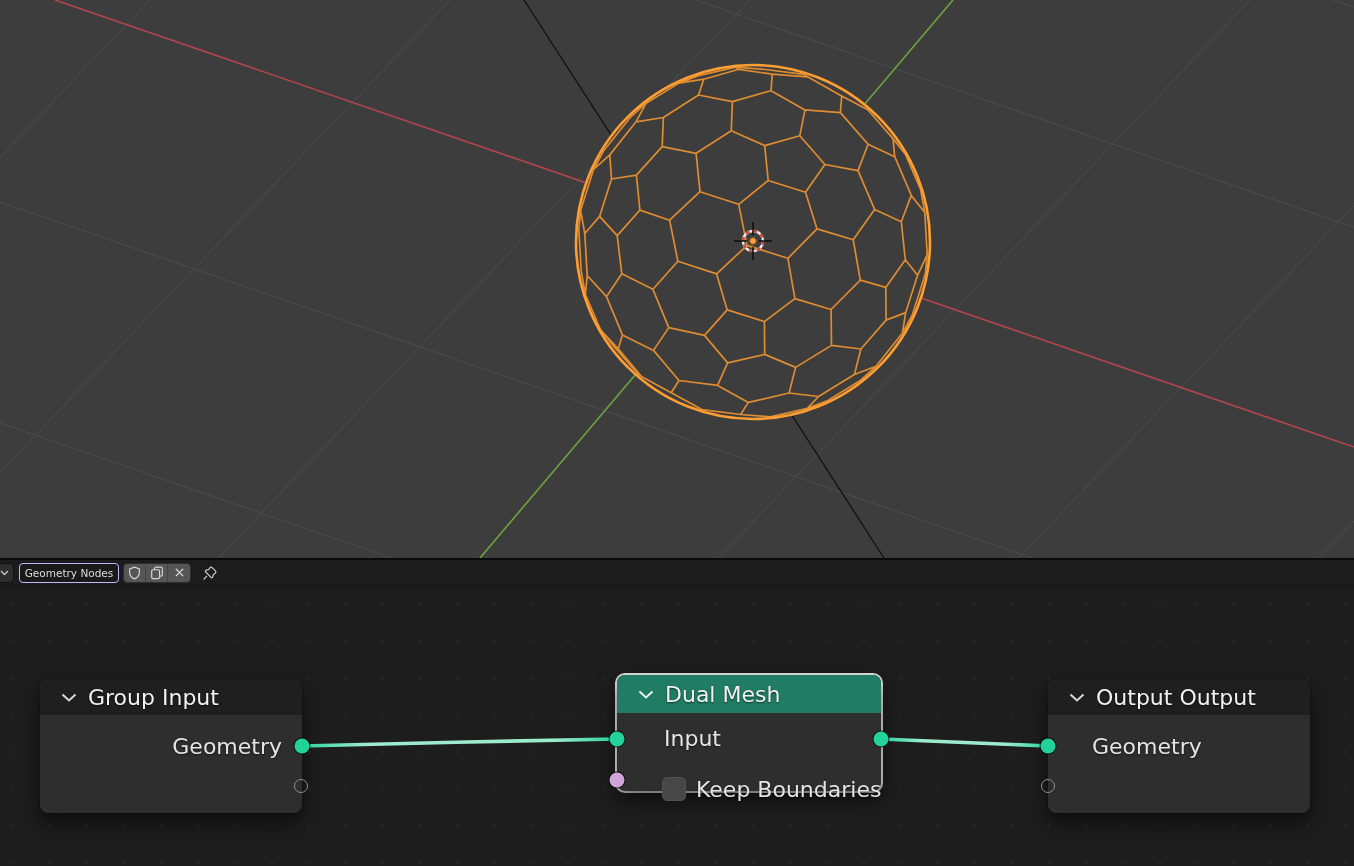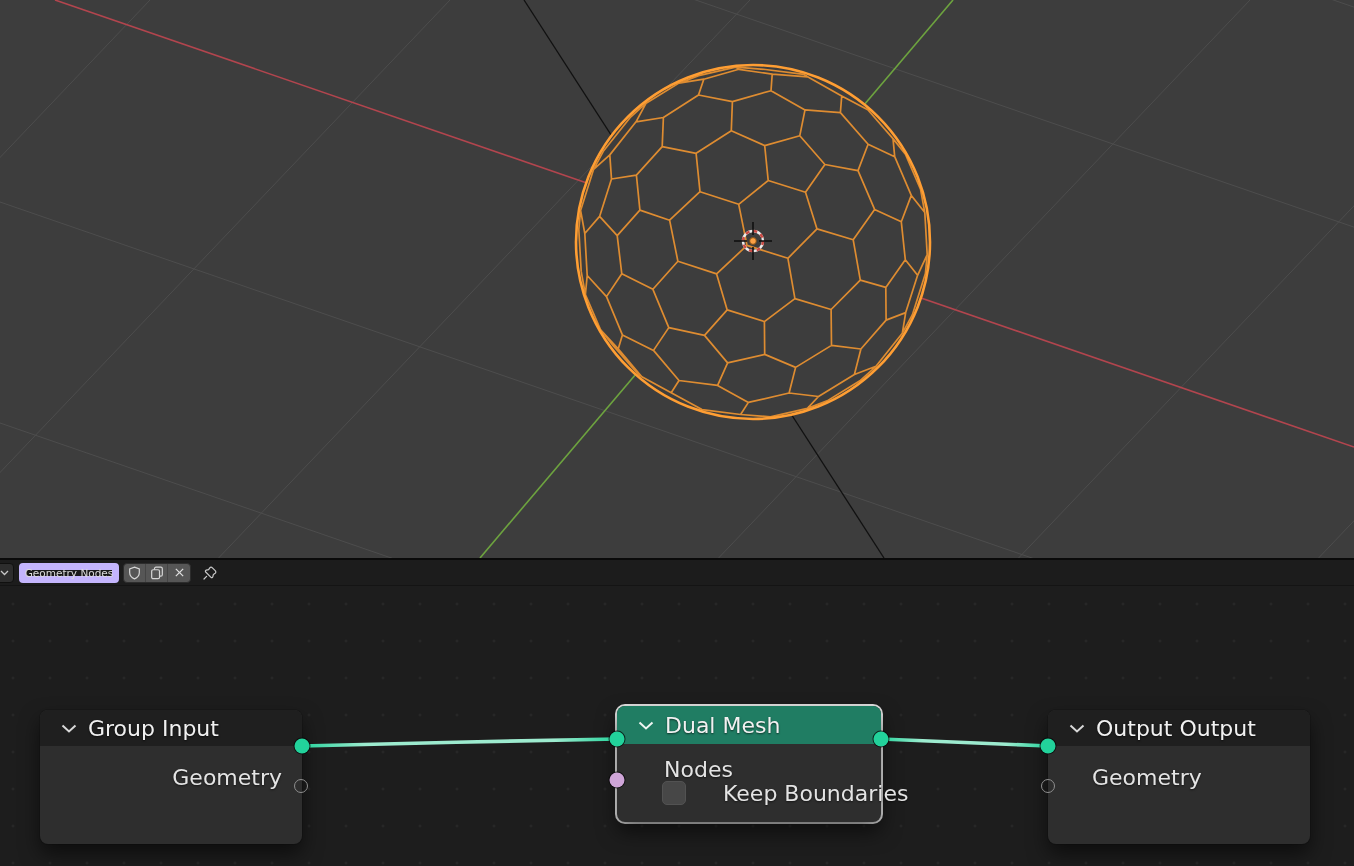--- a/index.html
+++ b/index.html
@@ -6,45 +6,45 @@
   *{box-sizing:border-box;font-family:"DejaVu Sans", sans-serif;}
   .stage{position:relative;width:1354px;height:866px;overflow:hidden;background:#1d1d1d;}
 
   
   #viewport{position:absolute;left:0;top:0;width:1354px;height:558px;display:block;}
 
   
   .ne{position:absolute;left:0;top:558px;width:1354px;height:308px;background:#1d1d1d;border-top:2px solid #0a0a0a;}
   .ne-header{position:relative;height:26px;width:100%;background:#1c1c1c;border-bottom:1px solid #141414;display:flex;align-items:center;}
   .browse-btn{position:relative;margin-left:-10px;width:24px;height:20px;background:#2d2d2d;border:1px solid #10100f;border-radius:4px;display:flex;align-items:center;justify-content:flex-end;padding-right:4px;}
-  .name-field{margin-left:5px;width:100px;height:20px;background:#191919;border:7px solid #c4b5fd;border-radius:4px;color:#dcdcdc;font-size:10.5px;display:flex;align-items:center;justify-content:center;white-space:nowrap;}
+  .name-field{margin-left:5px;width:100px;height:20px;background:#191919;border:1px solid #c4b5fd;border-radius:4px;color:#dcdcdc;font-size:10.5px;display:flex;align-items:center;justify-content:center;white-space:nowrap;}
   .btn-group{margin-left:4px;height:20px;display:flex;background:#565656;border-radius:4px;overflow:hidden;border:1px solid #2c2c2c;}
   .btn-group .ibtn{width:22px;height:100%;display:flex;align-items:center;justify-content:center;border-right:1px solid #454545;background:transparent;border-top:0;border-bottom:0;border-left:0;padding:0;cursor:default;}
   .btn-group .ibtn:last-child{border-right:0;}
   .pin-btn{margin-left:9px;width:20px;height:20px;display:flex;align-items:center;justify-content:center;background:transparent;border:0;padding:0;}
   .ne-canvas{position:absolute;left:0;top:28px;width:1354px;height:280px;
     background-color:#1d1d1d;
     background-image:radial-gradient(circle,#2a2a2a 1.1px,transparent 1.4px);
     background-size:37px 37px;background-position:-5.5px -2.5px;}
 
   
-  .node{position:absolute;background:#2e2e2e;border-radius:8px;box-shadow:0 10px 20px rgba(0,0,0,.55),0 0 0 1px #191919;margin-top:31px;}
+  .node{position:absolute;background:#2e2e2e;border-radius:8px;box-shadow:0 10px 20px rgba(0,0,0,.55),0 0 0 1px #191919;}
   .node.selected{box-shadow:0 10px 20px rgba(0,0,0,.55),0 0 0 2px #e2e2e2;}
   .node-header{display:flex;align-items:center;gap:11px;padding-left:21px;border-radius:8px 8px 0 0;background:#1f1f1f;color:#f1f1f1;font-size:22px;height:36px;}
   .node-header .title{white-space:nowrap;text-shadow:0 1px 2px rgba(0,0,0,.6);}
   .row{position:absolute;height:30px;display:flex;align-items:center;color:#e4e4e4;font-size:22px;white-space:nowrap;text-shadow:0 1px 2px rgba(0,0,0,.55);padding-left:24px;}
   .row.right{justify-content:flex-end;}
   .checkbox{width:24px;height:24px;border-radius:5px;background:#474747;border:1px solid #525252;margin-right:10px;flex:0 0 auto;}
 
   #node-gi{left:40px;top:91px;width:262px;height:134px;}
   #node-gi .row{top:52px;left:0;right:20px;}
   #node-dm{left:617px;top:87px;width:264px;height:116px;}
   #node-dm .node-header{height:38px;}
   #node-dm .row1{top:48px;left:23px;right:0;}
-  #node-dm .row2{top:72px;left:21px;right:0;gap:27px;}
+  #node-dm .row2{top:99px;left:21px;right:0;}
   #node-go{left:1048px;top:91px;width:262px;height:134px;}
   #node-go .row{top:52px;left:20px;right:0;}
 
   
   #wires{position:absolute;left:0;top:0;width:1354px;height:280px;pointer-events:none;}
   .socket{position:absolute;width:15px;height:15px;border-radius:50%;transform:translate(-50%,-50%);box-shadow:0 0 0 1px rgba(8,8,8,.75);}
   .socket.virtual{width:14px;height:14px;background:transparent !important;border:1.5px solid #8f8f8f;box-shadow:none;}
 </style>
 </head>
 <body>
@@ -132,21 +132,21 @@
       </div>
 
       <div class="node selected" id="node-dm">
         <div class="node-header" id="dm-header" style="background: rgb(32, 125, 99);">
           <svg width="16" height="9" viewBox="0 0 16 9">
               <polyline points="1.5,1.5 8,7.5 14.5,1.5" fill="none" stroke="#eef5f2" stroke-width="2"></polyline>
             </svg>
           <span class="title">Dual Mesh</span>
         </div>
         <div class="row row1">
-          <span>Nodes</span>
+          <span>Input</span>
         </div>
         <div class="row row2">
           <span class="checkbox"></span>
           <span>Keep Boundaries</span>
         </div>
       </div>
 
       <div class="node" id="node-go">
         <div class="node-header">
           <svg width="16" height="9" viewBox="0 0 16 9">

